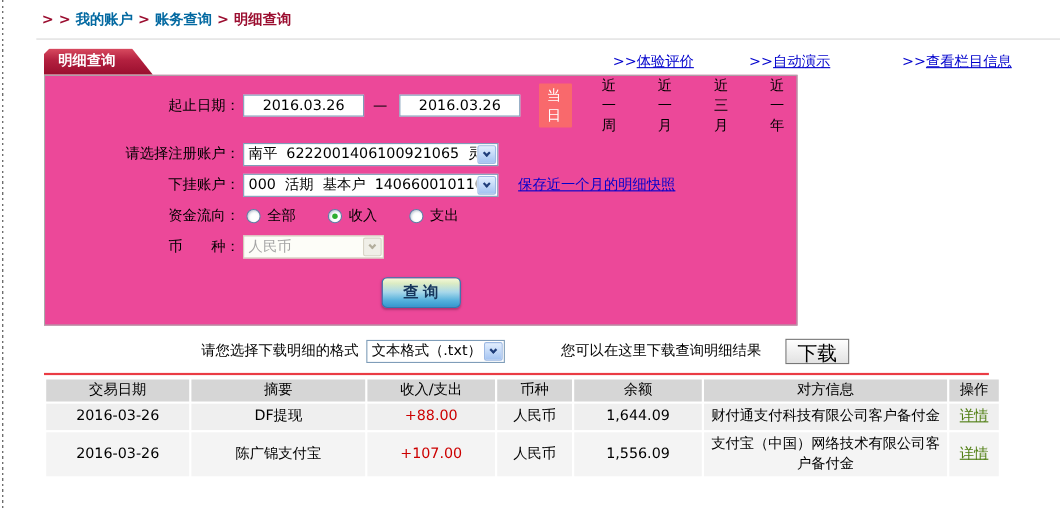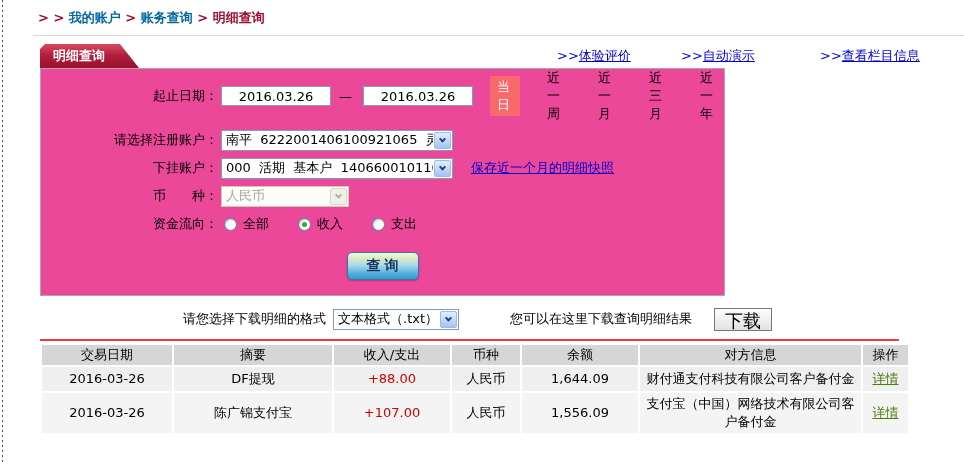--- a/index.html
+++ b/index.html
@@ -113,44 +113,44 @@
     <div class="xpsel">
       <span class="val">000  活期  基本户  1406600101102571848</span>
       <span class="arrow">
           <span class="chev"></span>
         </span>
     </div>
     <a class="snap-link">保存近一个月的明细快照</a>
   </div>
 
   <div class="frow">
+    <span class="flabel">资金流向：</span>
+    <div class="rgroup">
+      <span class="ropt">
+        <span class="radio"></span>
+        <span>全部</span>
+      </span>
+      <span class="ropt">
+        <span class="radio checked"></span>
+        <span>收入</span>
+      </span>
+      <span class="ropt">
+        <span class="radio"></span>
+        <span>支出</span>
+      </span>
+    </div>
+  </div>
+
+  <div class="frow">
     <span class="flabel">币　　种：</span>
     <div class="xpsel disabled" style="width:128px">
       <span class="val">人民币</span>
       <span class="arrow">
           <span class="chev"></span>
         </span>
-    </div>
-  </div>
-
-  <div class="frow">
-    <span class="flabel">资金流向：</span>
-    <div class="rgroup">
-      <span class="ropt">
-        <span class="radio"></span>
-        <span>全部</span>
-      </span>
-      <span class="ropt">
-        <span class="radio checked"></span>
-        <span>收入</span>
-      </span>
-      <span class="ropt">
-        <span class="radio"></span>
-        <span>支出</span>
-      </span>
     </div>
   </div>
 
   <div class="btnrow">
     <button class="qbtn">查 询</button>
   </div>
 </div>
 
 <div class="dlrow">
   <span>请您选择下载明细的格式</span>

